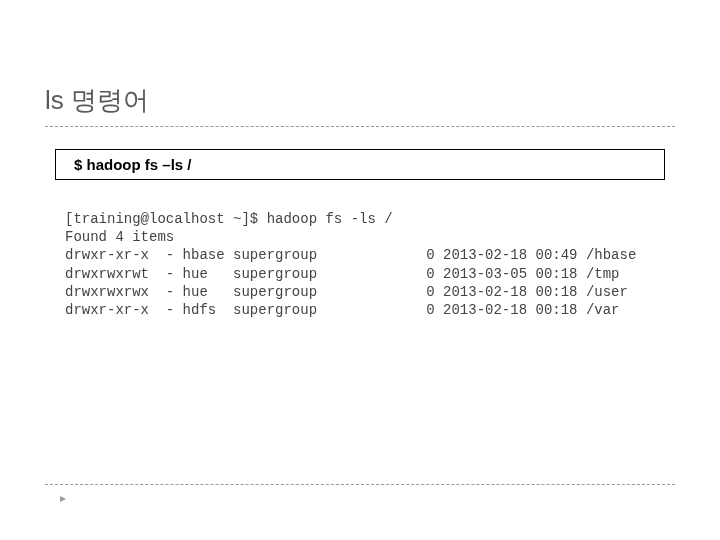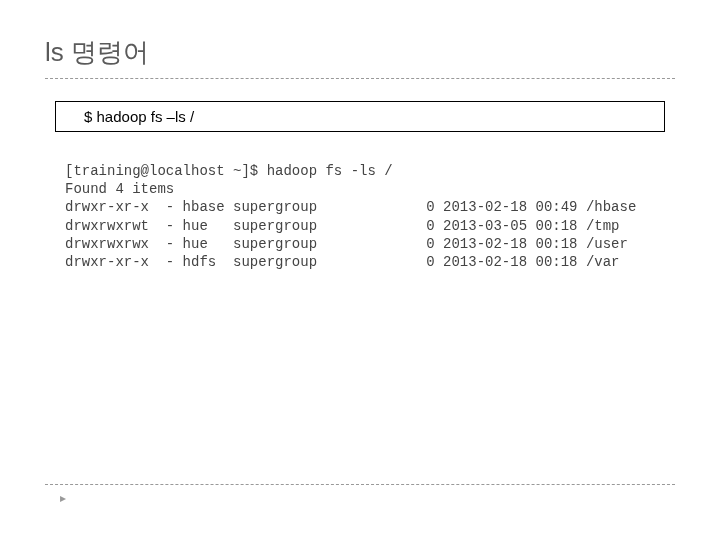--- a/index.html
+++ b/index.html
@@ -13,31 +13,32 @@
       background: #ffffff;
       font-family: Arial, sans-serif;
       padding: 35px 45px;
       position: relative;
     }
     .title {
       font-size: 26px;
       color: #5a5a5a;
       font-weight: normal;
       margin-bottom: 8px;
+      margin-top: 48px;
     }
     .dashed-line {
       border: none;
       border-top: 1.5px dashed #999;
       margin-bottom: 22px;
     }
     .command-box {
       border: 1.5px solid #000;
-      padding: 6px 28px;
+      padding: 6px 18px;
       font-size: 15px;
-      font-weight: normal;
+      font-weight: bold;
       color: #000;
       margin-left: 10px;
       margin-right: 10px;
       margin-bottom: 30px;
     }
     .terminal {
       font-family: Liberation Mono, monospace;
       font-size: 14px;
       color: #444;
       line-height: 1.3;

